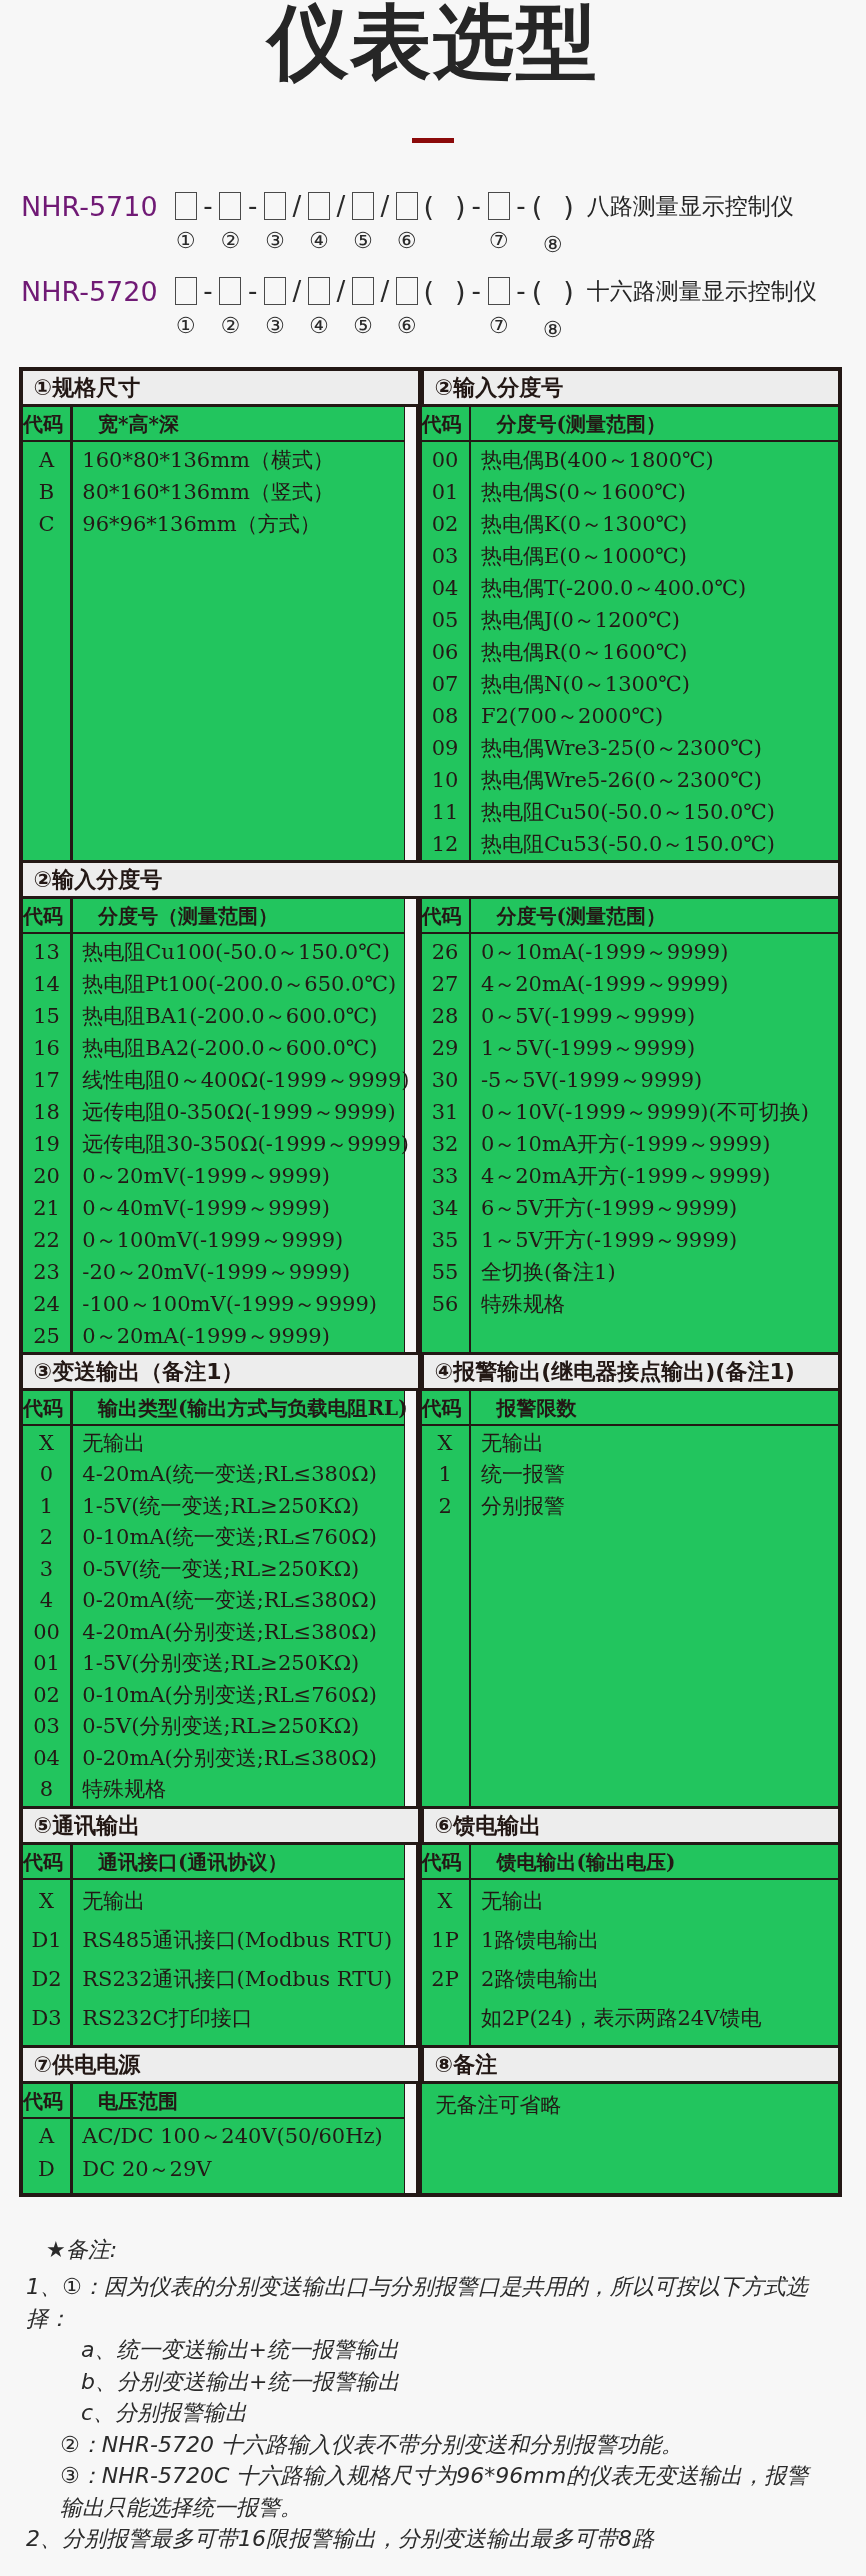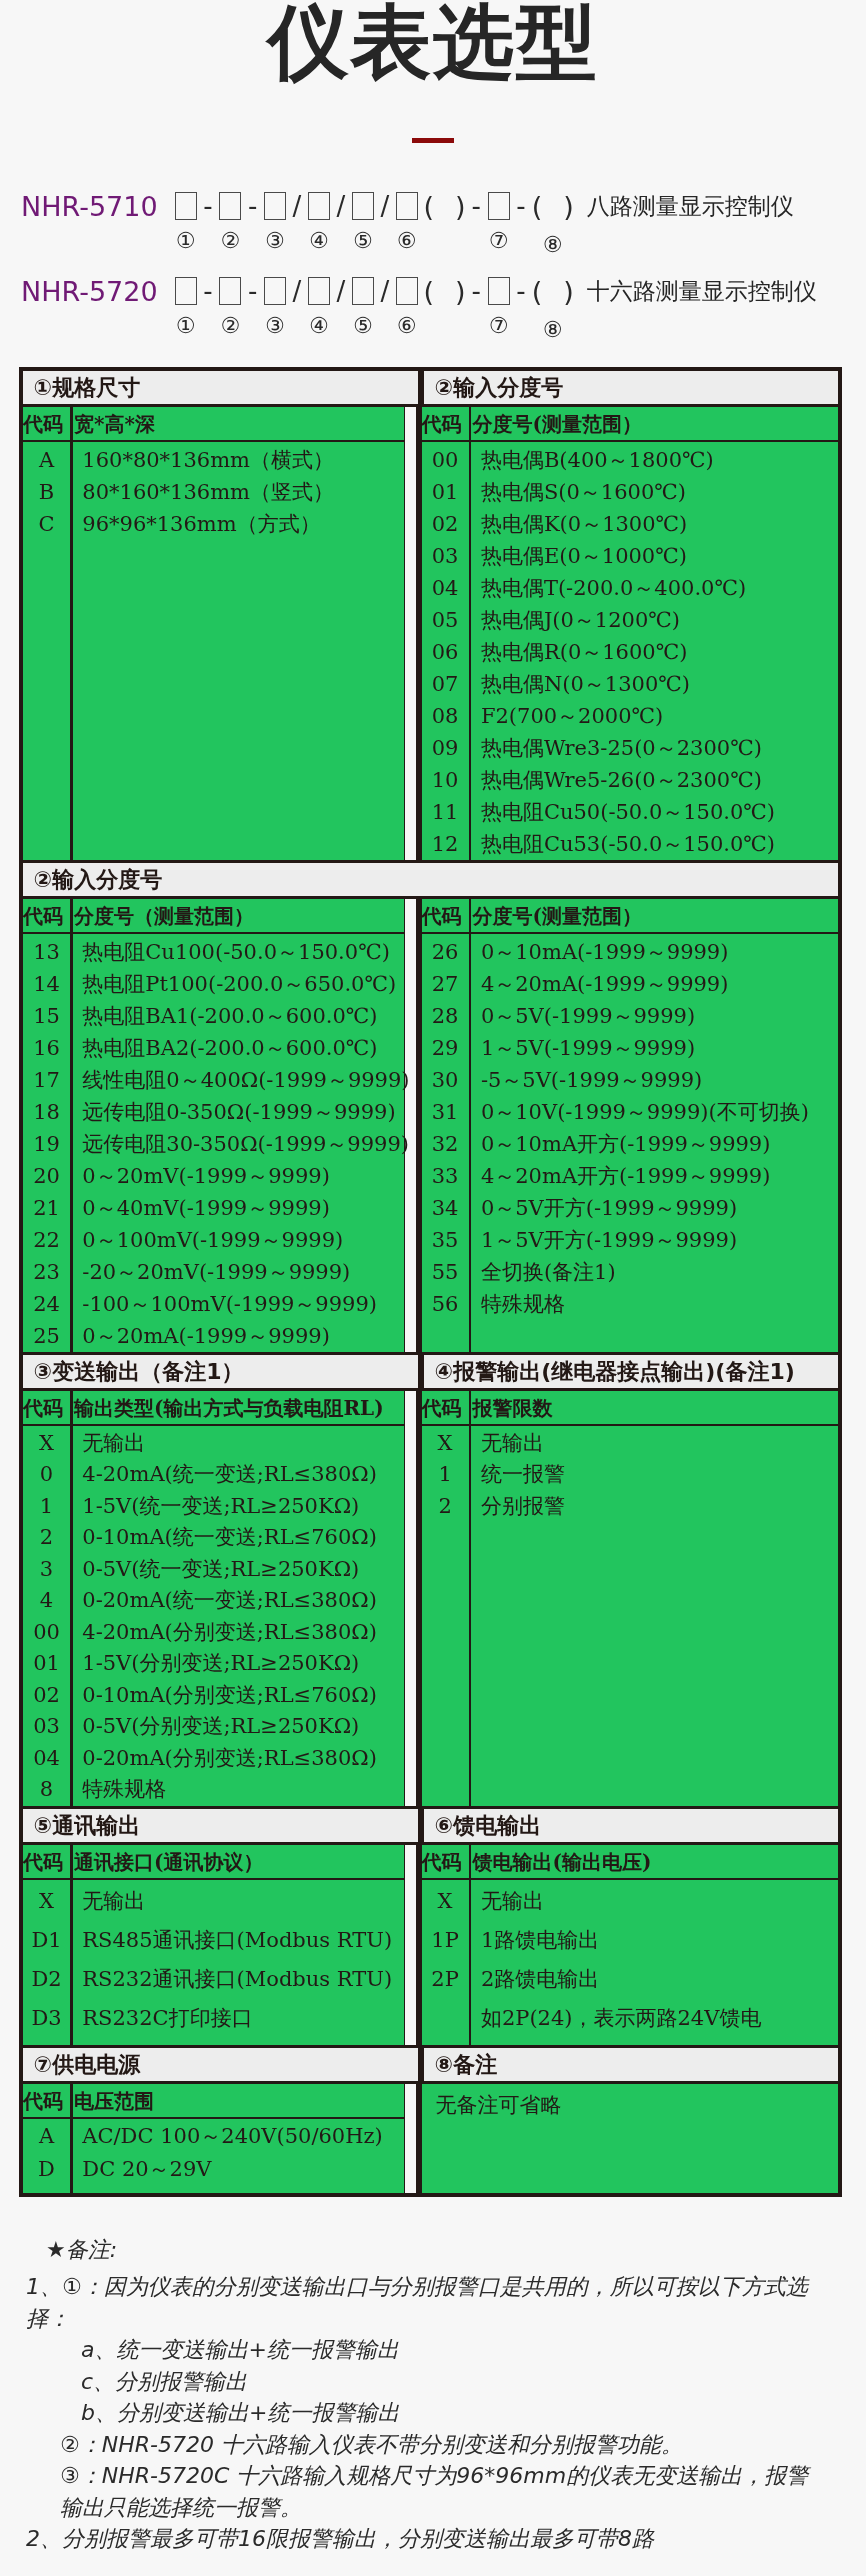--- a/index.html
+++ b/index.html
@@ -58,21 +58,21 @@
   .body-row { display: flex; align-items: stretch; }
   .body-left { width: 382px; border-right: 1.8px solid #231815; flex: none; }
   .body-right { flex: 1; }
   .panel { position: relative; }
   .panel .vline { position: absolute; left: 47px; top: 0; bottom: 0; width: 2.6px; background: #231815; }
 
   .thead { display: flex; height: 35px; line-height: 35px; border-bottom: 2.6px solid #231815;
            font-weight: 700; font-size: 20px; white-space: nowrap;
            font-family: "DejaVu Serif", "Liberation Serif", serif; }
   .thead .tcode { width: 47px; text-align: left; flex: none; }
-  .thead .tval { padding-left: 4px; }
+  .thead .tval { padding-left: 28px; }
 
   .rows { font-family: "DejaVu Serif", "Liberation Serif", serif; padding-top: 1.8px; }
   .trow { display: flex; height: 32px; line-height: 32px; font-size: 21px; white-space: nowrap; }
   .trow .tcode { width: 47px; text-align: center; flex: none; }
   .trow .tval { padding-left: 12.3px; }
   .rows-sm .trow { height: 31.5px; line-height: 31.5px; }
   .rows-lg .trow { height: 39px; line-height: 39px; }
   .rows-xl .trow { height: 33px; line-height: 33px; }
   .panel .plain-cell { padding: 7px 0 0 14px; font-size: 21px; font-family: "DejaVu Serif", "Liberation Serif", serif; }
   .pad-bottom { padding-bottom: 7px; }
@@ -392,21 +392,21 @@
               <div class="trow">
                 <span class="tcode">32</span>
                 <span class="tval">0～10mA开方(-1999～9999)</span>
               </div>
               <div class="trow">
                 <span class="tcode">33</span>
                 <span class="tval">4～20mA开方(-1999～9999)</span>
               </div>
               <div class="trow">
                 <span class="tcode">34</span>
-                <span class="tval">0～5V开方(-1999～9999)</span>
+                <span class="tval">6～5V开方(-1999～9999)</span>
               </div>
               <div class="trow">
                 <span class="tcode">35</span>
                 <span class="tval">1～5V开方(-1999～9999)</span>
               </div>
               <div class="trow">
                 <span class="tcode">55</span>
                 <span class="tval">全切换(备注1)</span>
               </div>
               <div class="trow">
@@ -601,21 +601,21 @@
         </div>
       </div>
     </div>
 
   </div>
 
   <div class="notes">
     <div class="note-head">★备注:</div>
     <div class="note-line lvl0">1、①：因为仪表的分别变送输出口与分别报警口是共用的，所以可按以下方式选择：</div>
     <div class="note-line lvl2">a、统一变送输出+统一报警输出</div>
+    <div class="note-line lvl2">b、分别变送输出+统一报警输出</div>
     <div class="note-line lvl2">c、分别报警输出</div>
-    <div class="note-line lvl2">b、分别变送输出+统一报警输出</div>
     <div class="note-line lvl1">②：NHR-5720 十六路输入仪表不带分别变送和分别报警功能。</div>
     <div class="note-line lvl1">③：NHR-5720C 十六路输入规格尺寸为96*96mm的仪表无变送输出，报警输出只能选择统一报警。</div>
     <div class="note-line lvl0">2、分别报警最多可带16限报警输出，分别变送输出最多可带8路</div>
   </div>
 
 </div>
 
 
 </body></html>

